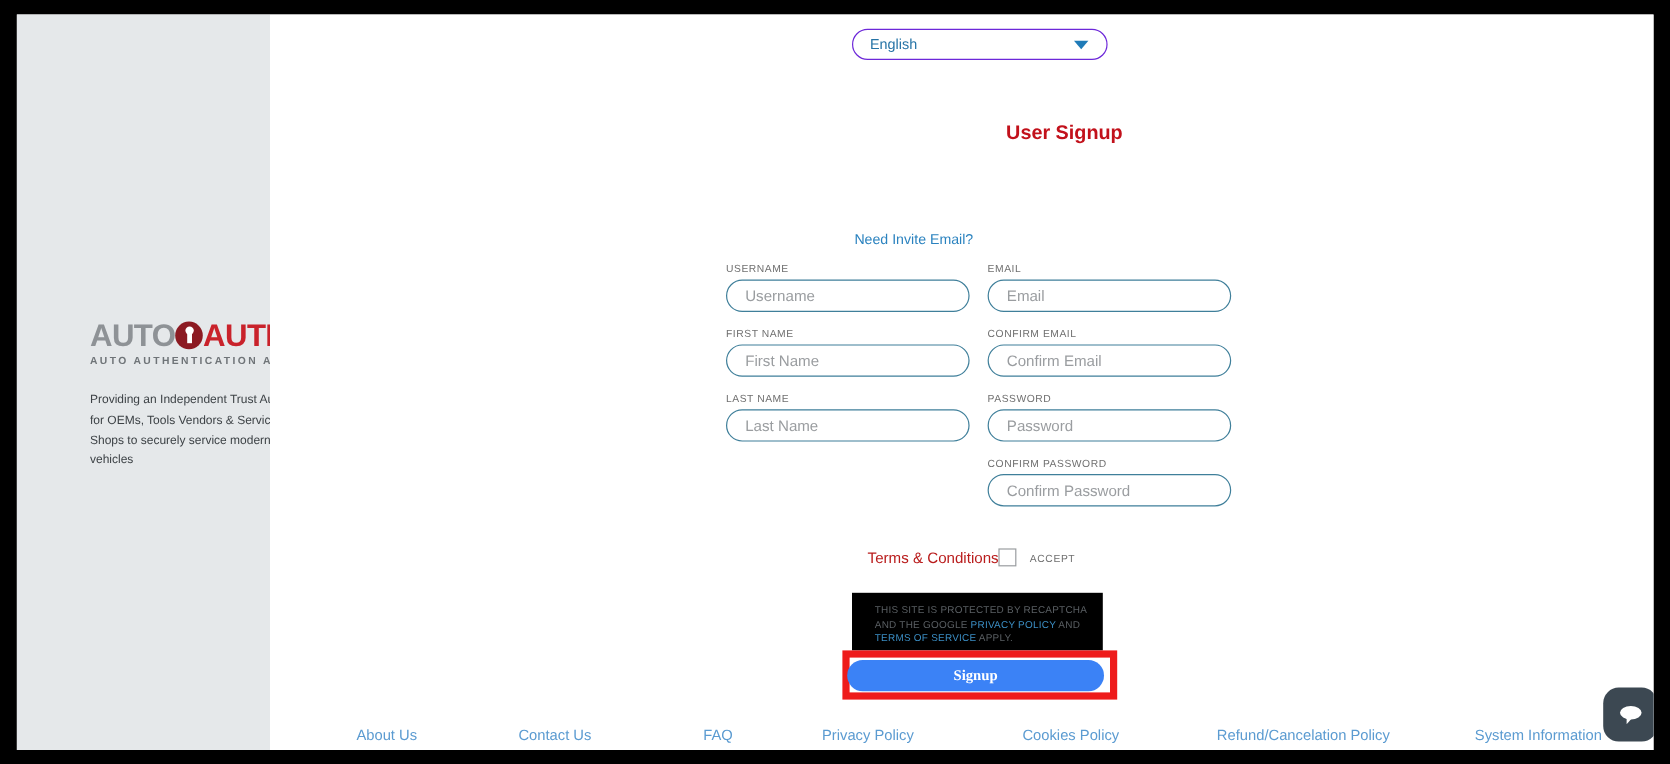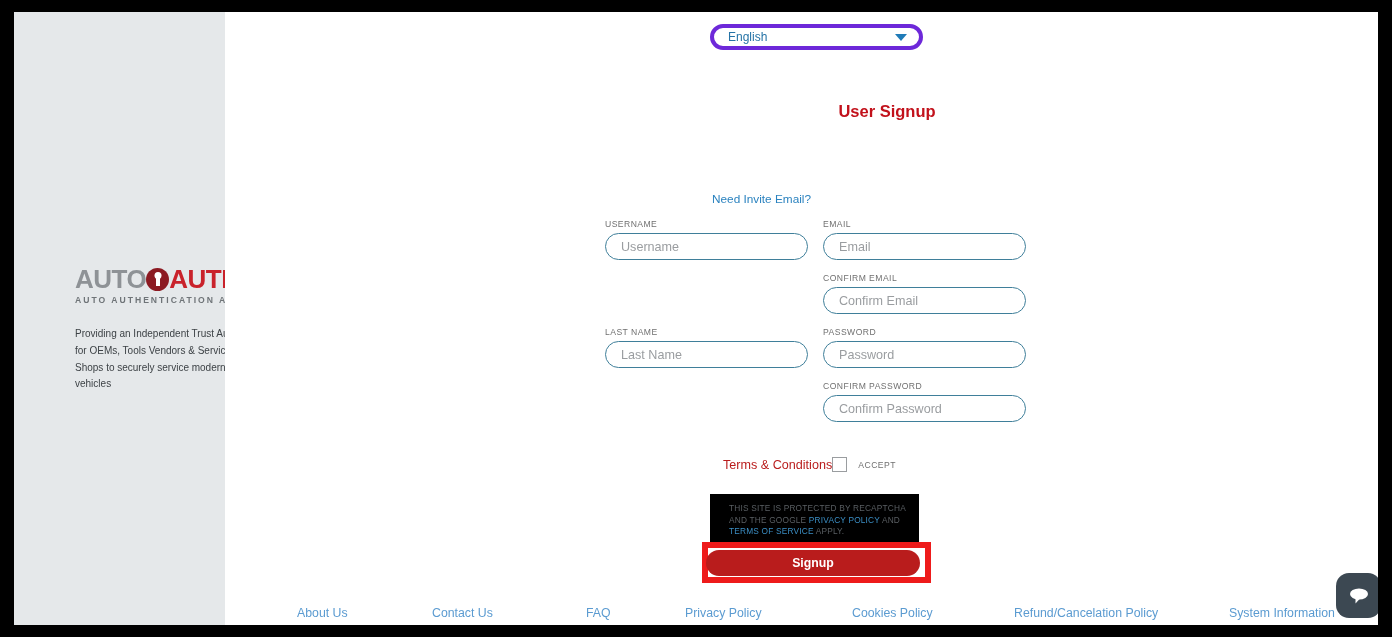--- a/index.html
+++ b/index.html
@@ -120,21 +120,21 @@
 
   
   #lang-wrap {
     position: absolute;
     left: 485px; top: 12px;
     width: 213px; height: 26px;
   }
   #lang-select {
     width: 213px; height: 26px;
     box-sizing: border-box;
-    border: 4px solid #6d28d9;
+    border: 1px solid #6d28d9;
     border-radius: 13px;
     background: #ffffff;
     color: #2573a6;
     font-size: 12px;
     font-family: "Liberation Sans", sans-serif;
     padding: 0 30px 0 14px;
     display: flex;
     align-items: center;
     cursor: pointer;
   }
@@ -267,25 +267,25 @@
     border: 6px solid #ee1b1b;
     background: #ffffff;
   }
   #signup-button {
     position: absolute;
     left: 481px; top: 538px;
     width: 214px; height: 26px;
     box-sizing: border-box;
     border: none;
     border-radius: 13px;
-    background: #b91c1c;
+    background: #3b82f6;
     color: #ffffff;
     font-size: 12.3px;
     font-weight: bold;
-    font-family: Liberation Sans, sans-serif;
+    font-family: Liberation Serif, serif;
     cursor: pointer;
     display: flex;
     align-items: center;
     justify-content: center;
   }
 
   
   #footer {
     position: absolute;
     left: 0; top: 594px;
@@ -344,20 +344,24 @@
       </div>
 
       <div id="page-title">User Signup</div>
 
       <div id="invite-link">Need Invite Email?</div>
 
       <div class="field" id="f-username">
         <div class="field-label">USERNAME</div>
         <input class="field-input" type="text" placeholder="Username" style="">
       </div>
+      <div class="field" id="f-firstname">
+        <div class="field-label">FIRST NAME</div>
+        <input class="field-input" type="text" placeholder="First Name" style="">
+      </div>
       <div class="field" id="f-lastname">
         <div class="field-label">LAST NAME</div>
         <input class="field-input" type="text" placeholder="Last Name" style="">
       </div>
 
       <div class="field" id="f-email">
         <div class="field-label">EMAIL</div>
         <input class="field-input" type="text" placeholder="Email" style="">
       </div>
       <div class="field" id="f-cemail">

